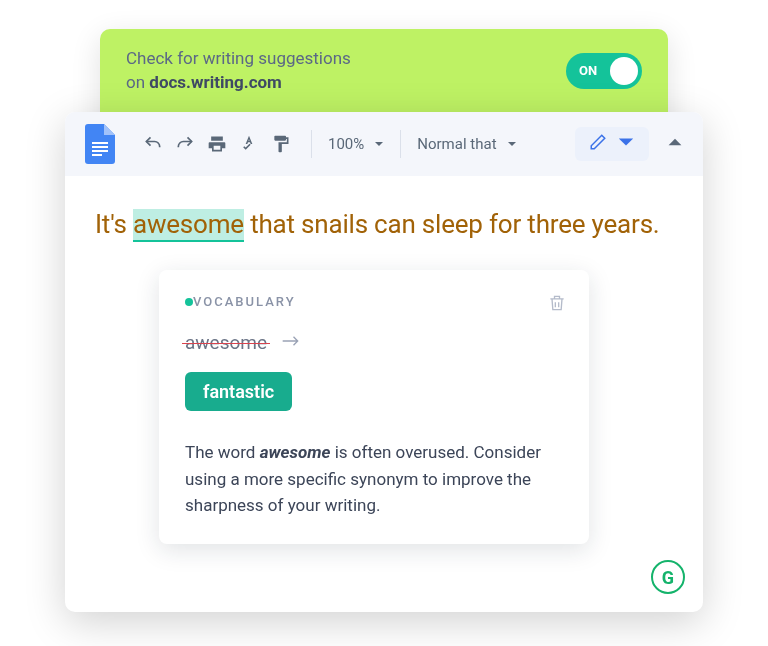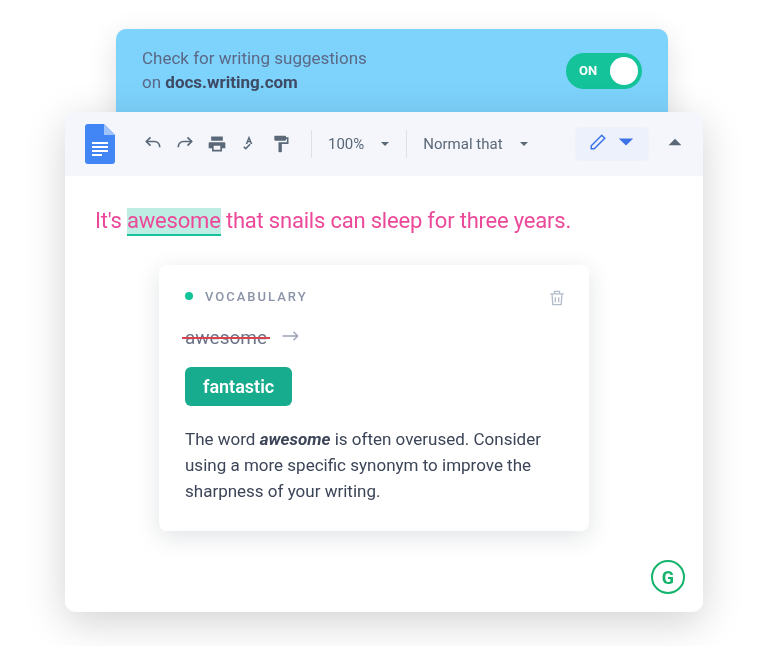--- a/index.html
+++ b/index.html
@@ -6,23 +6,23 @@
 body {
   font-family: -apple-system, BlinkMacSystemFont, "Segoe UI", Roboto, Helvetica, Arial, sans-serif;
   background: #fff;
   width: 768px;
   height: 646px;
   position: relative;
 }
 .ext-panel {
   position: absolute;
   top: 29px;
-  left: 116px;
+  left: 100px;
   right: 100px;
-  background: #7dd3fc;
+  background: #bef264;
   border-radius: 10px 10px 0 0;
   box-shadow: 0 8px 30px rgba(0,0,0,0.12);
   padding: 18px 26px 60px 26px;
   display: flex;
   align-items: center;
   justify-content: space-between;
 }
 .ext-text {
   color: #5b6886;
   font-size: 17px;
@@ -87,21 +87,21 @@
   color: #5a6878;
   cursor: pointer;
 }
 .tool-btn svg { width: 20px; height: 20px; }
 .divider { width: 1px; height: 28px; background: #dbe0ea; margin: 0 12px; }
 .zoom-group, .style-group {
   display: flex;
   align-items: center;
   color: #5a6878;
   font-size: 15px;
-  gap: 16px;
+  gap: 10px;
   cursor: pointer;
 }
 .dropdown-caret svg { width: 10px; height: 10px; }
 .spacer { flex: 1; }
 .edit-pill {
   background: #ecf1fb;
   border-radius: 6px;
   padding: 6px 14px;
   display: flex;
   align-items: center;
@@ -109,43 +109,42 @@
   cursor: pointer;
 }
 .edit-pill svg { width: 18px; height: 18px; }
 .collapse-caret { margin-left: 14px; cursor: pointer; color:#5a6878; }
 .doc-body {
   padding: 30px 30px 24px 30px;
   position: relative;
   height: calc(100% - 64px);
 }
 .sentence {
-  font-size: 22px;
-  color: #ec4899;
+  font-size: 26px;
+  color: #a16207;
   line-height: 1.4;
   letter-spacing: -0.2px;
 }
 .sentence .hl {
   background: rgba(20,195,154,0.28);
   border-bottom: 2.5px solid #14c39a;
   padding-bottom: 1px;
 }
 .suggestion-card {
   margin: 28px 0 0 64px;
   width: 430px;
   background: #fff;
   border-radius: 8px;
   box-shadow: 0 6px 24px rgba(25,35,55,0.13);
   padding: 24px 26px 26px 26px;
   position: relative;
 }
 .card-top {
   display: flex;
   align-items: center;
-  gap: 12px;
 }
 .dot {
   width: 8px;
   height: 8px;
   border-radius: 50%;
   background: #14c39a;
 }
 .category {
   font-size: 13px;
   letter-spacing: 2px;
@@ -191,21 +190,21 @@
 .chip {
   background: #18ac8e;
   color: #fff;
   font-size: 18px;
   font-weight: 600;
   border-radius: 6px;
   padding: 9px 18px;
   cursor: pointer;
 }
 .explain {
-  margin-top: 20px;
+  margin-top: 28px;
   font-size: 17px;
   color: #3c4558;
   line-height: 1.55;
 }
 .explain .b { font-weight: 700; font-style: italic; }
 .g-badge {
   position: absolute;
   right: 18px;
   bottom: 18px;
   width: 34px;

